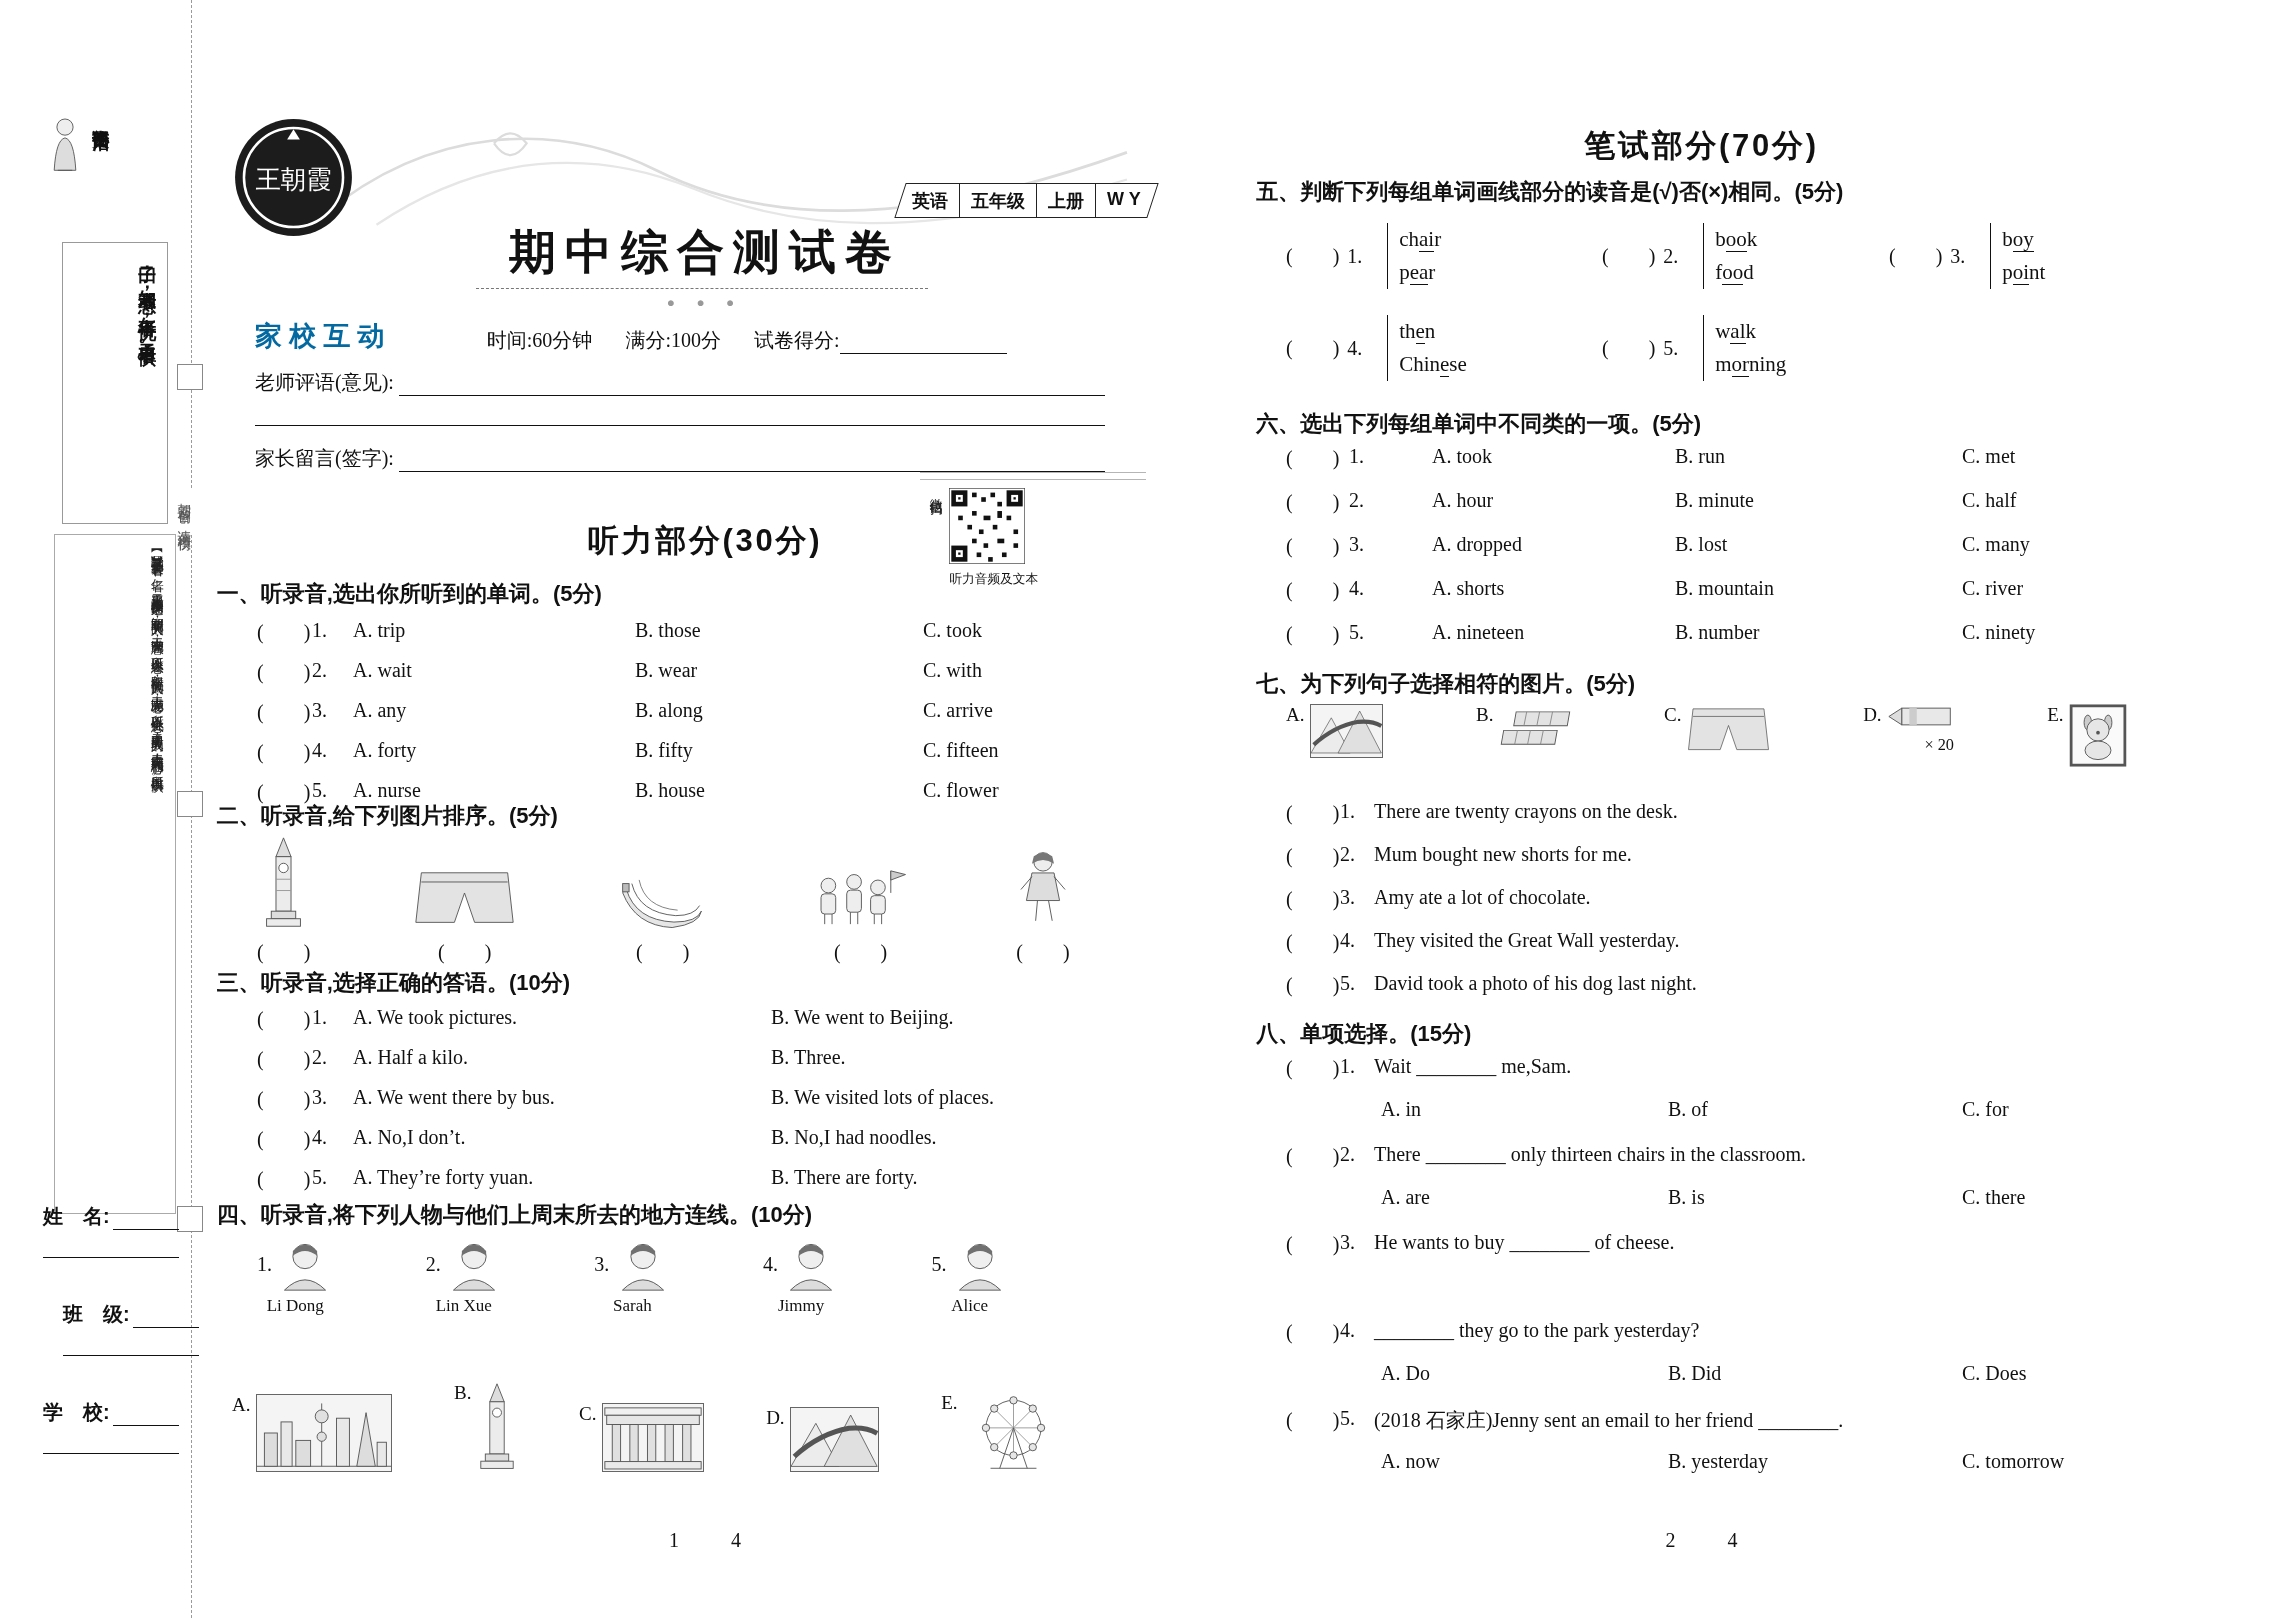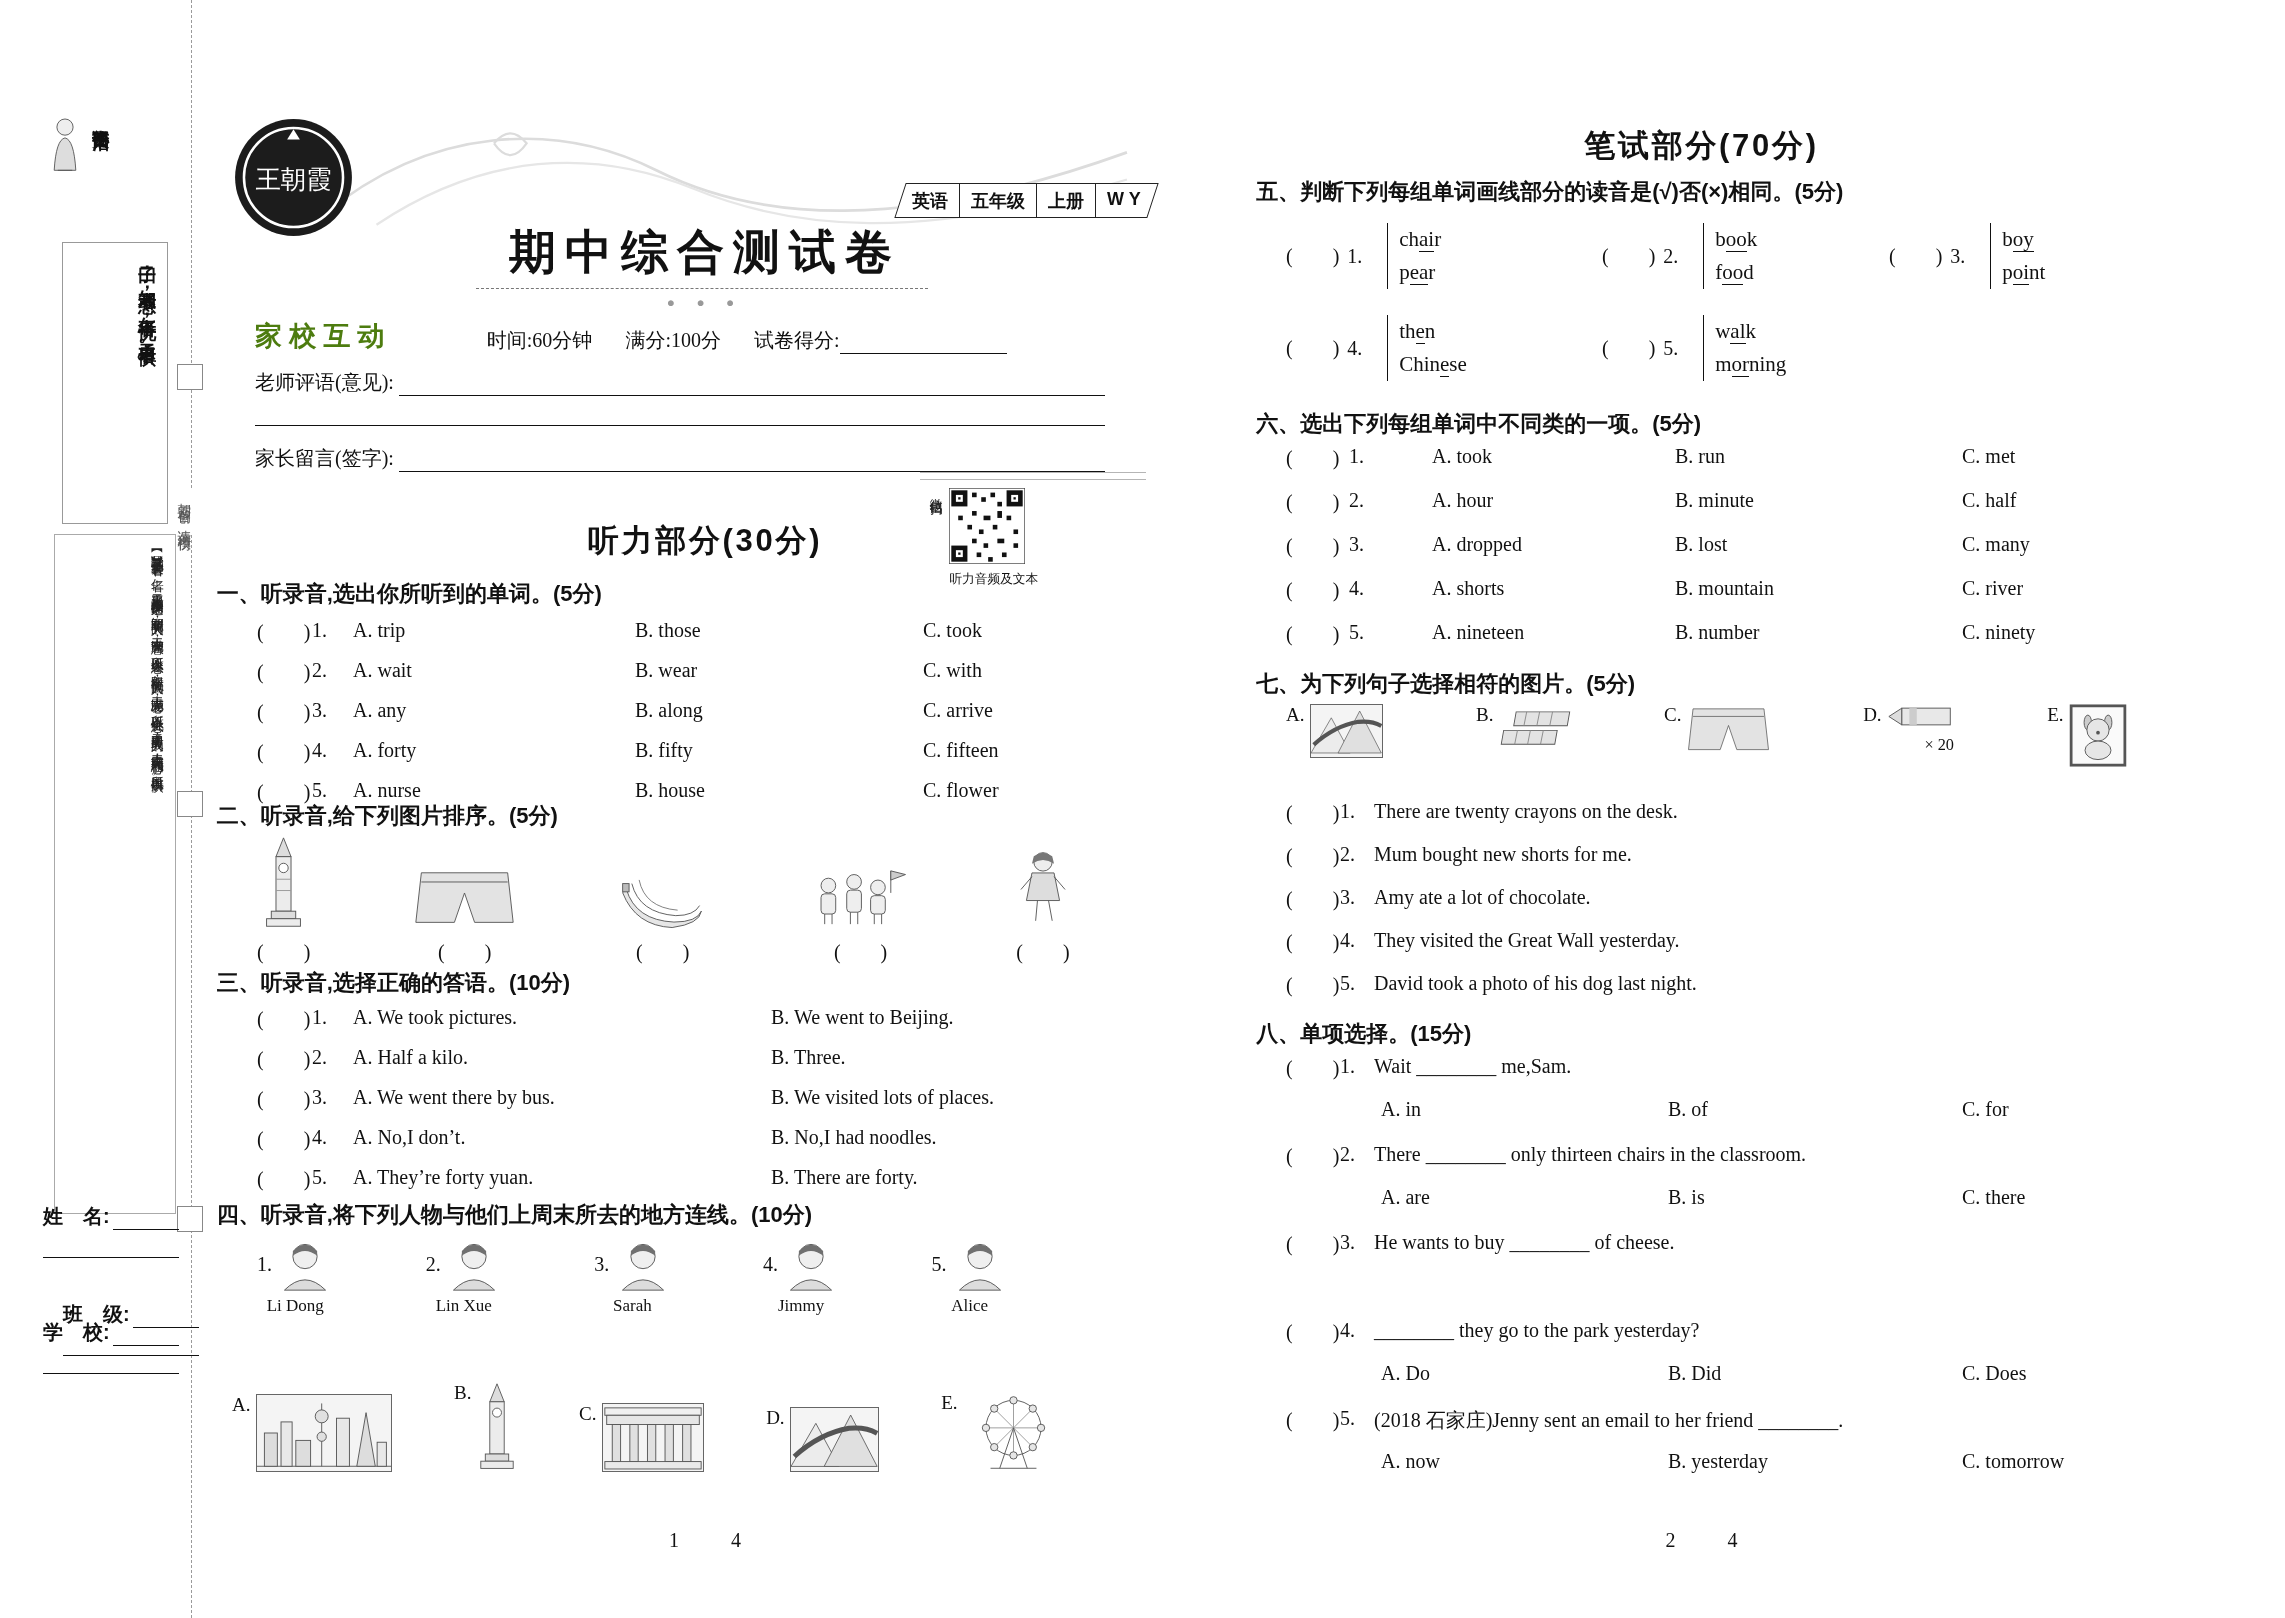--- a/index.html
+++ b/index.html
@@ -33,21 +33,21 @@
   .logo{position:absolute;left:25px;top:114px;width:127px;height:127px;}
   .badge{position:absolute;left:695px;top:183px;border:1.8px solid #222;display:flex;transform:skewX(-18deg);background:#fff;}
   .badge span{display:inline-block;transform:skewX(18deg);padding:4.5px 11px;font-size:18px;
               font-family:"Liberation Sans","DejaVu Sans",sans-serif;font-weight:bold;border-right:1.4px solid #222;white-space:nowrap;}
   .badge span:last-child{border-right:none;}
   .exam-title{position:absolute;left:0;top:221px;width:100%;text-align:center;font-size:47px;
               letter-spacing:9px;font-family:"Liberation Sans","DejaVu Sans",sans-serif;font-weight:bold;}
   .title-rule{position:absolute;left:271px;top:288px;width:452px;border-bottom:1.8px dashed #777;}
   .title-dots{position:absolute;left:0;top:295px;width:100%;text-align:center;color:#999;font-size:13.6px;letter-spacing:9px;}
   .meta-row{position:absolute;left:50px;top:318px;width:896px;display:flex;align-items:flex-end;}
-  .hsi{font-size:27px;letter-spacing:7.2px;color:#4d7c0f;font-family:"Liberation Sans","DejaVu Sans",sans-serif;font-weight:bold;}
+  .hsi{font-size:27px;letter-spacing:7.2px;color:#0369a1;font-family:"Liberation Sans","DejaVu Sans",sans-serif;font-weight:bold;}
   .meta-info{margin-left:95px;font-size:20px;display:flex;align-items:flex-end;white-space:nowrap;}
   .meta-info .gap{display:inline-block;width:33px;}
   .blank-180{display:inline-block;width:167px;border-bottom:1.4px solid #111;height:20px;}
   .cm-row{position:absolute;left:50px;width:850px;display:flex;align-items:flex-end;font-size:20px;}
   .fill-line{flex:1;border-bottom:1.4px solid #111;height:18px;margin-left:5.4px;}
   .full-line{position:absolute;left:50px;width:850px;border-bottom:1.4px solid #111;}
   .deco-dbl{position:absolute;left:715px;top:472px;width:226px;height:6.3px;border-top:1.1px solid #b5b5b5;border-bottom:1.1px solid #b5b5b5;}
 
   .part-title{position:absolute;width:100%;text-align:center;font-size:31px;
               font-family:"Liberation Sans","DejaVu Sans",sans-serif;font-weight:bold;letter-spacing:2.7px;}
@@ -132,21 +132,21 @@
       </div>
     <div class="id-line2"></div>
   </div>
   <div class="id-block" style="top:1301px;margin-left:20px;">
     <div class="id-row">
         <span class="id-label">班　级:</span>
         <span class="id-fill"></span>
       </div>
     <div class="id-line2"></div>
   </div>
-  <div class="id-block" style="top:1319px;">
+  <div class="id-block" style="top:1399px;">
     <div class="id-row">
         <span class="id-label">学　校:</span>
         <span class="id-fill"></span>
       </div>
     <div class="id-line2"></div>
   </div>
 
   <div class="page-left">
 
     <svg class="deco-swirl" viewBox="0 0 960 140">

